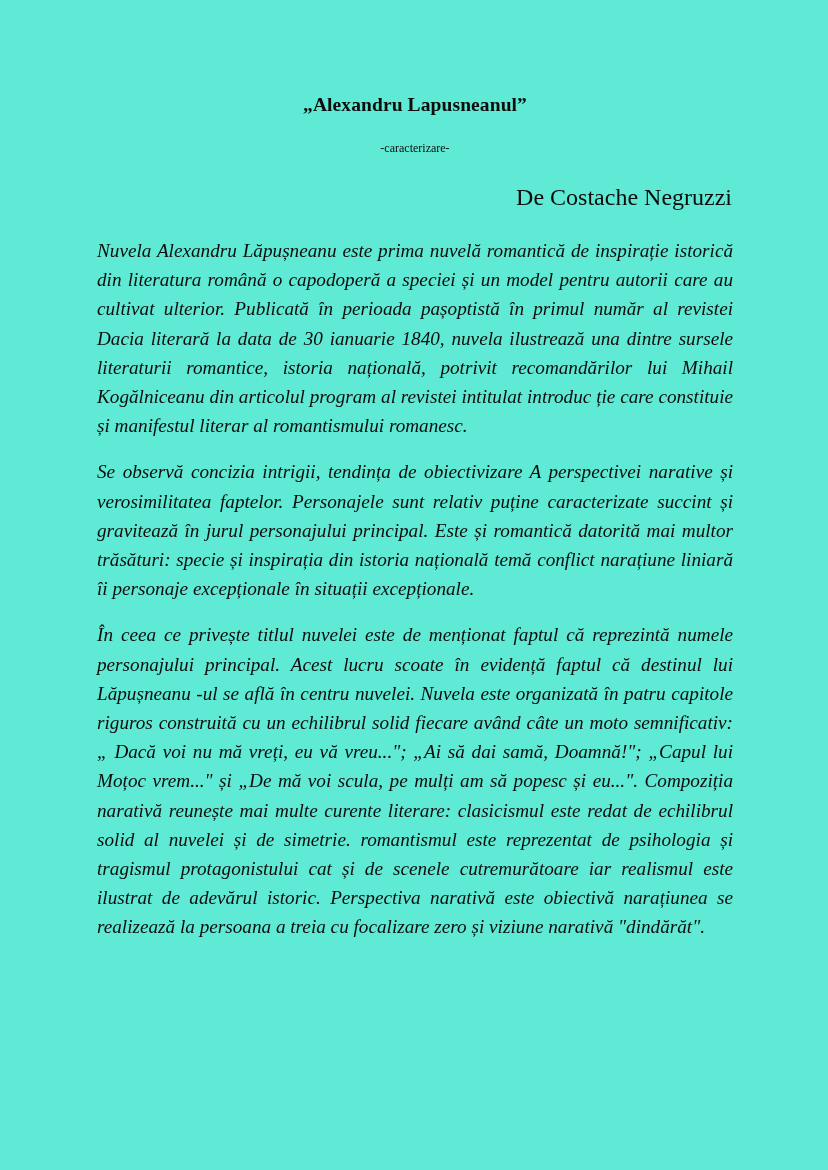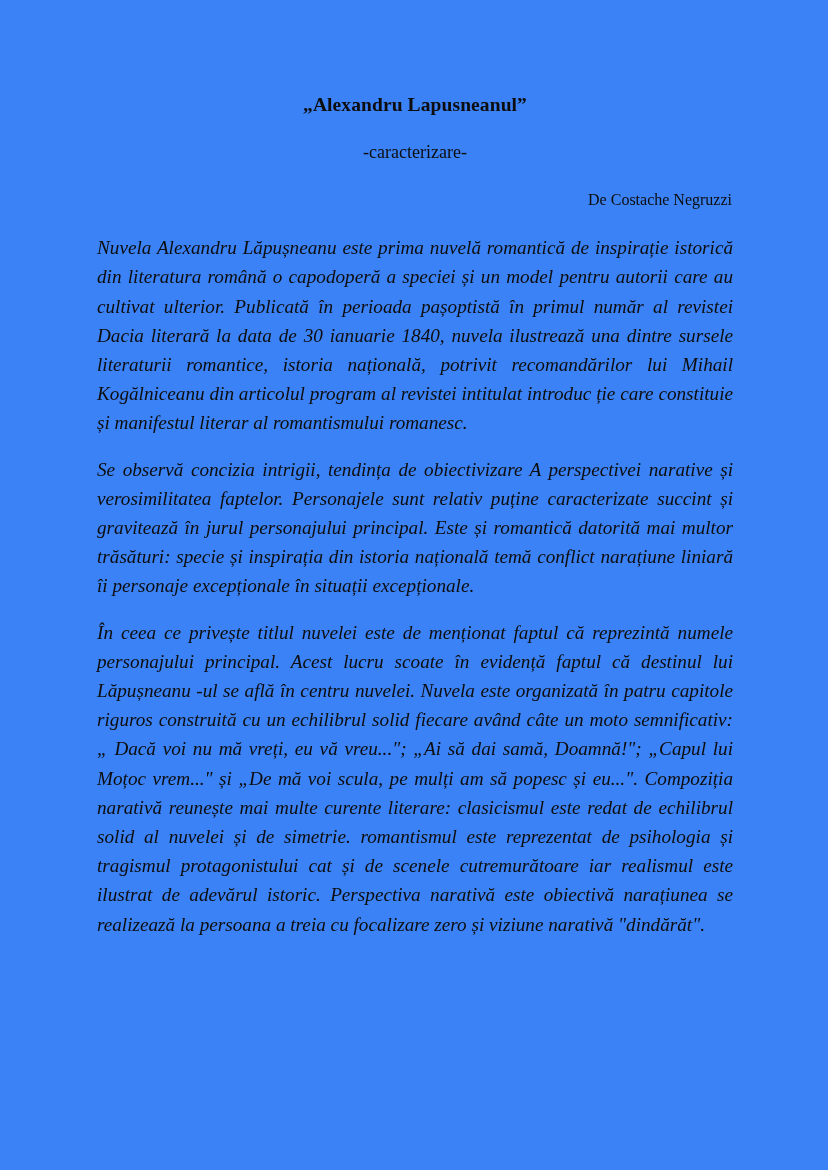--- a/index.html
+++ b/index.html
@@ -11,45 +11,45 @@
     height: 1170px;
     background: #ffffff;
     font-family: "Liberation Serif", "DejaVu Serif", serif;
     color: #0d0d0d;
     overflow: hidden;
   }
   .page {
     position: relative;
     width: 828px;
     height: 1170px;
-    background: #3b82f6;
+    background: #5eead4;
     box-sizing: border-box;
   }
   .content {
     position: absolute;
     left: 97px;
     top: 92px;
     width: 636px;
   }
   .doc-title {
     text-align: center;
     font-size: 19.5px;
     line-height: 1.35;
     margin: 0 0 22px 0;
     letter-spacing: 0.1px;
   }
   .doc-subtitle {
     text-align: center;
-    font-size: 18px;
+    font-size: 12px;
     line-height: 1.35;
     margin: 0 0 24px 0;
   }
   .doc-byline {
     text-align: right;
-    font-size: 16px;
+    font-size: 24px;
     line-height: 1.35;
     margin: 0 0 23px 0;
     padding-right: 1px;
   }
   .body-par {
     text-align: justify;
     text-justify: inter-word;
     font-size: 19.2px;
     line-height: 29.2px;
     margin: 0 0 17px 0;

